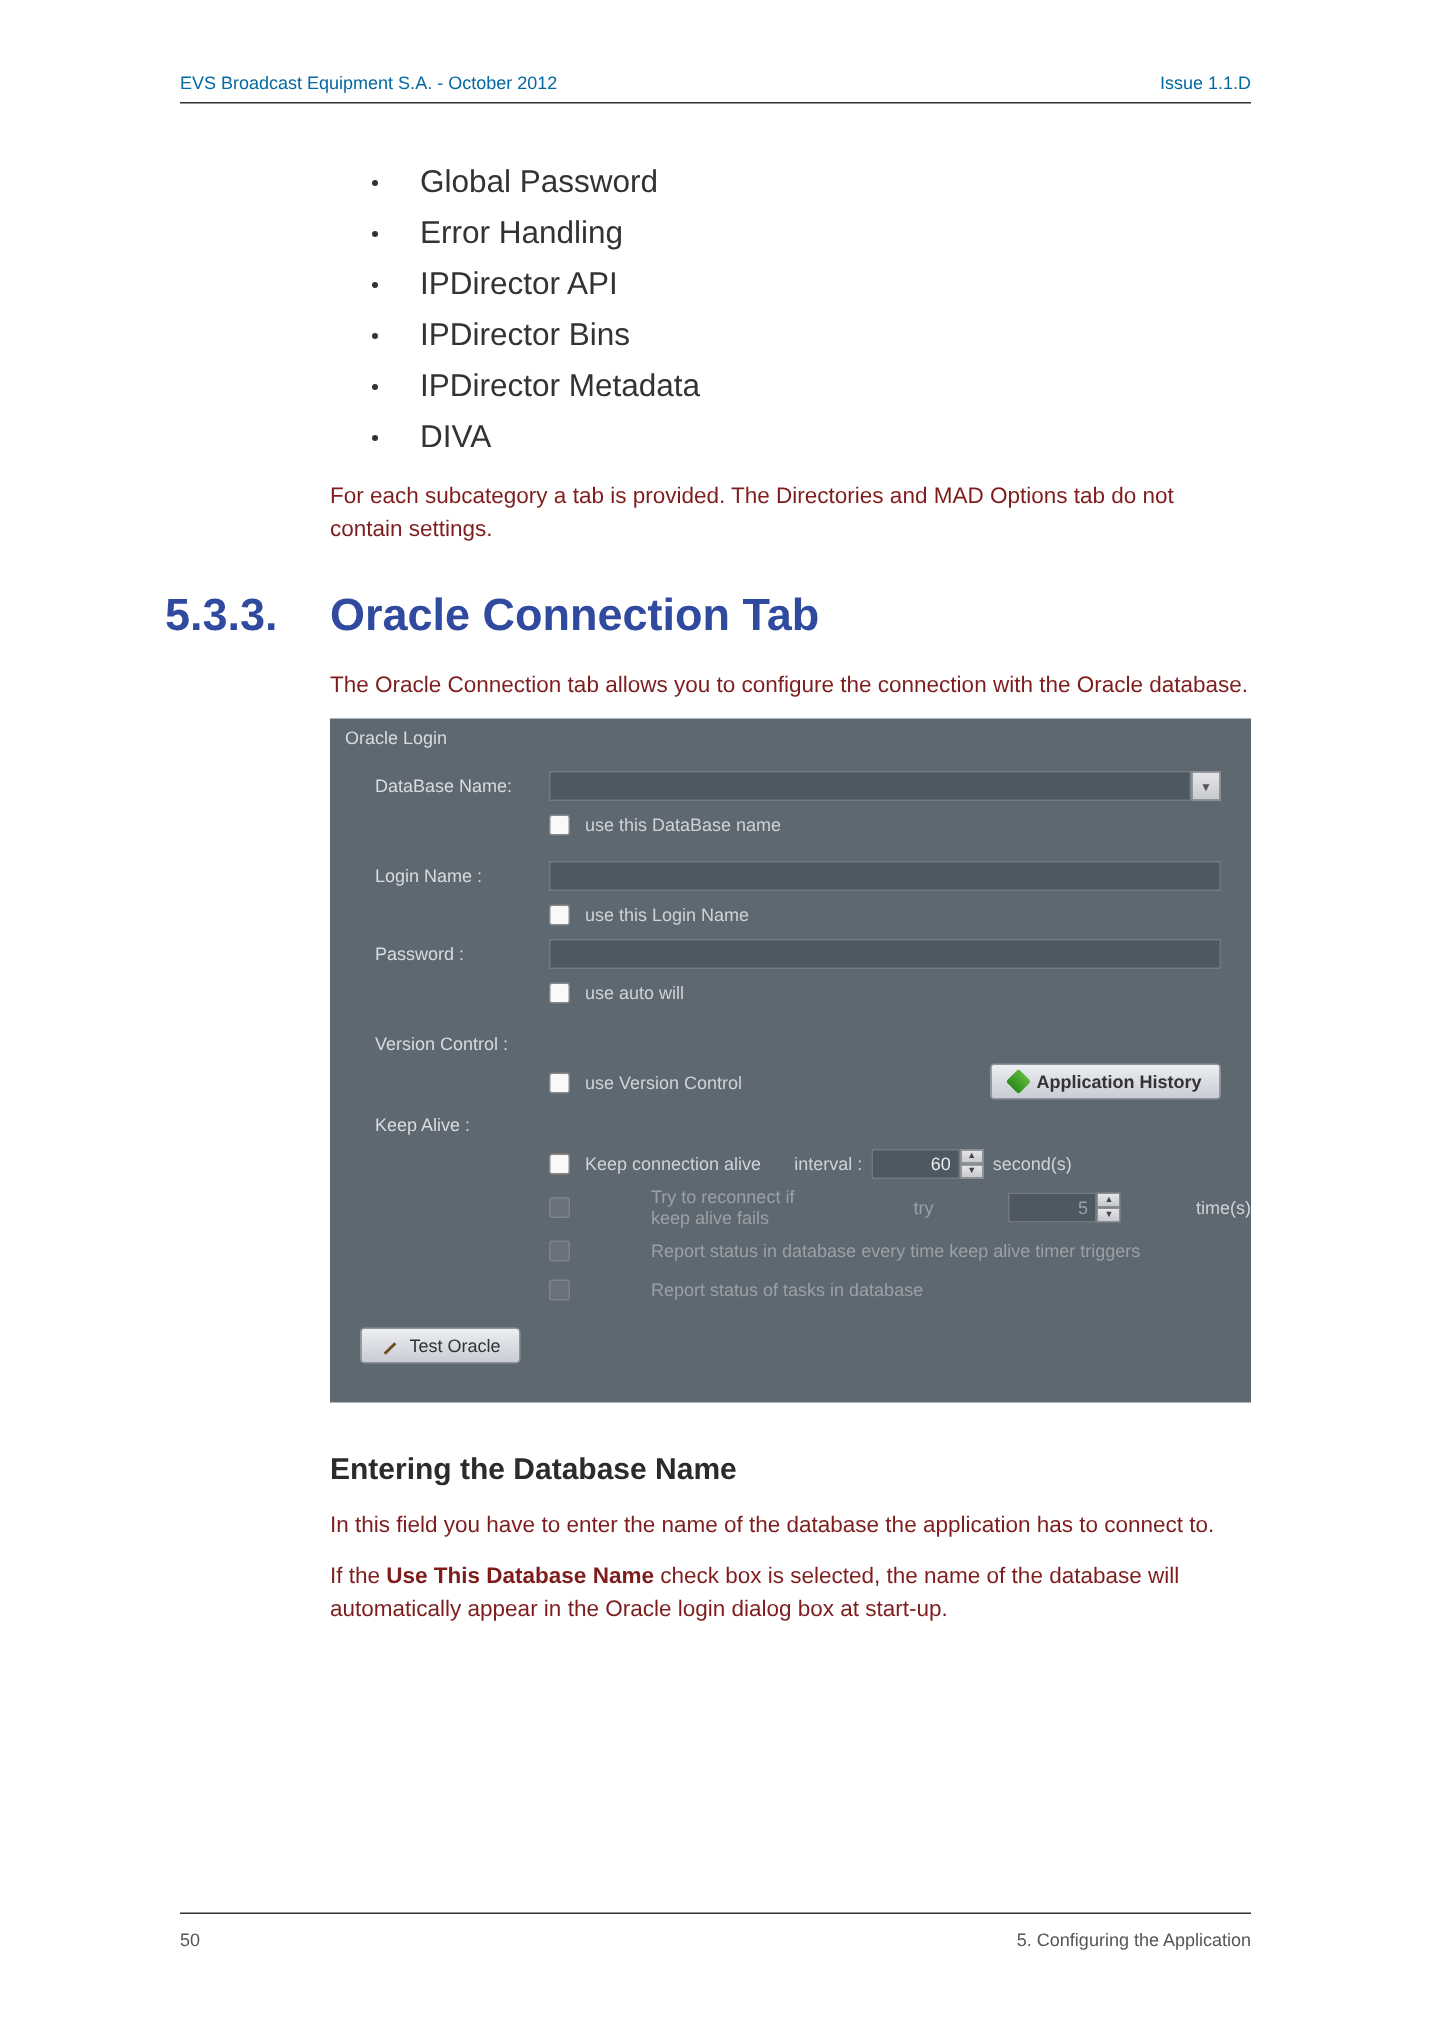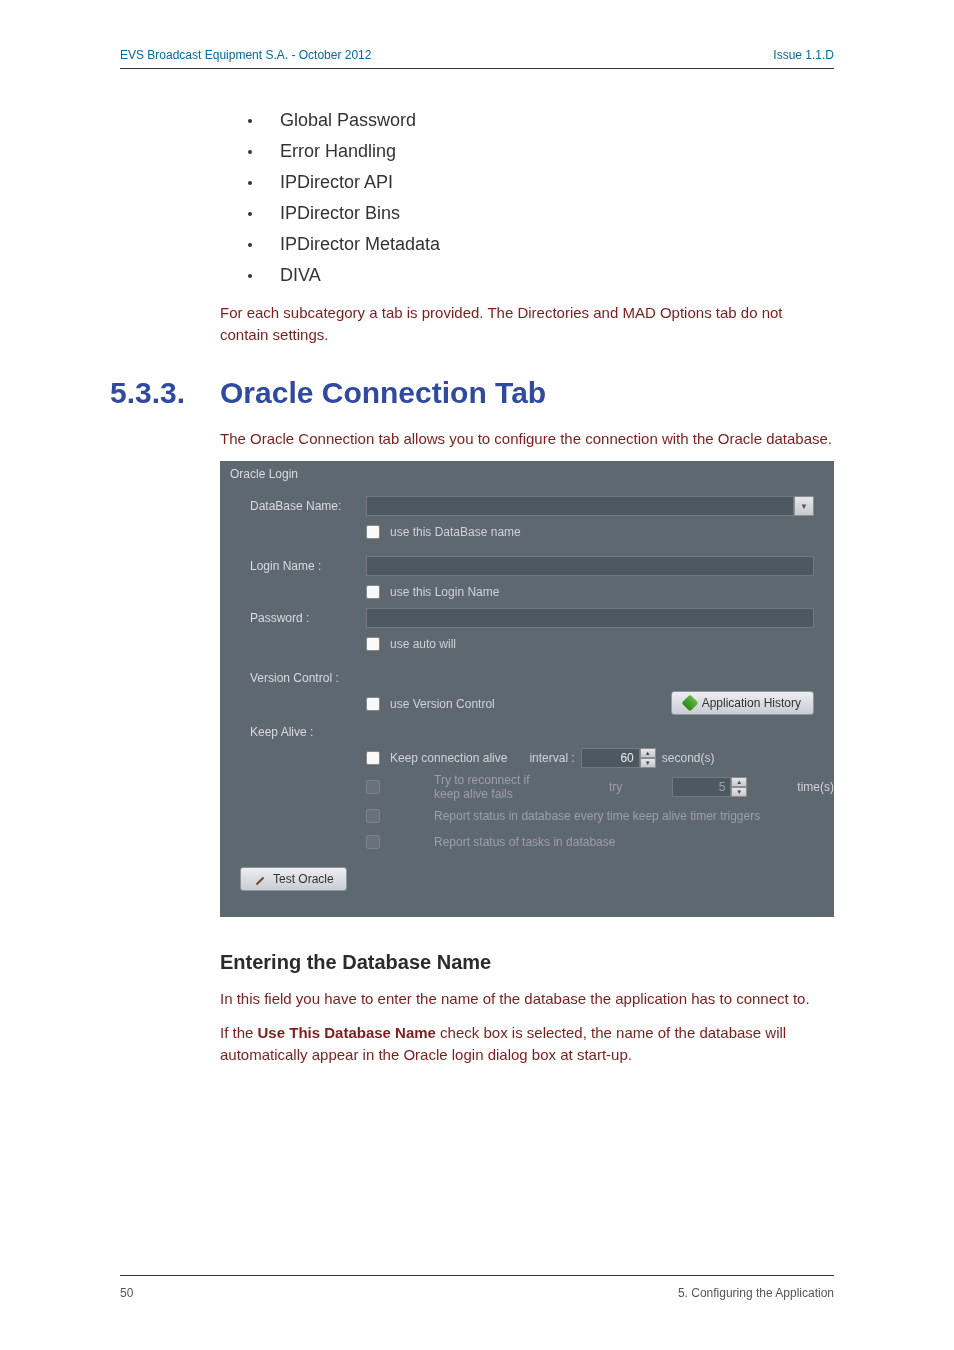--- a/index.html
+++ b/index.html
@@ -30,21 +30,21 @@
     left: 220px;
     right: 120px;
   }
   .bullets {
     margin-bottom: 16px;
   }
   .bullet-row {
     display: flex;
     align-items: center;
     margin-bottom: 10px;
-    font-size: 18px;
+    font-size: 21px;
     color: #333;
   }
   .bullet-dot {
     width: 4px;
     height: 4px;
     background: #333;
     border-radius: 50%;
     margin: 0 28px 0 28px;
     flex-shrink: 0;
   }
@@ -178,20 +178,21 @@
     width:12px; height:12px;
     transform: rotate(45deg);
     background: linear-gradient(#5fb83f, #2c8a19);
     border-radius:2px;
     flex-shrink:0;
   }
   .app-hist-row {
     display:flex;
     justify-content:flex-end;
     margin: -28px 20px 6px 0;
+    font-weight: bold;
   }
   .test-btn-wrap {
     margin: 14px 0 0 20px;
   }
   .test-btn .wand {
     width:14px; height:14px;
     display:inline-block;
     margin-right:6px;
     position:relative;
   }

